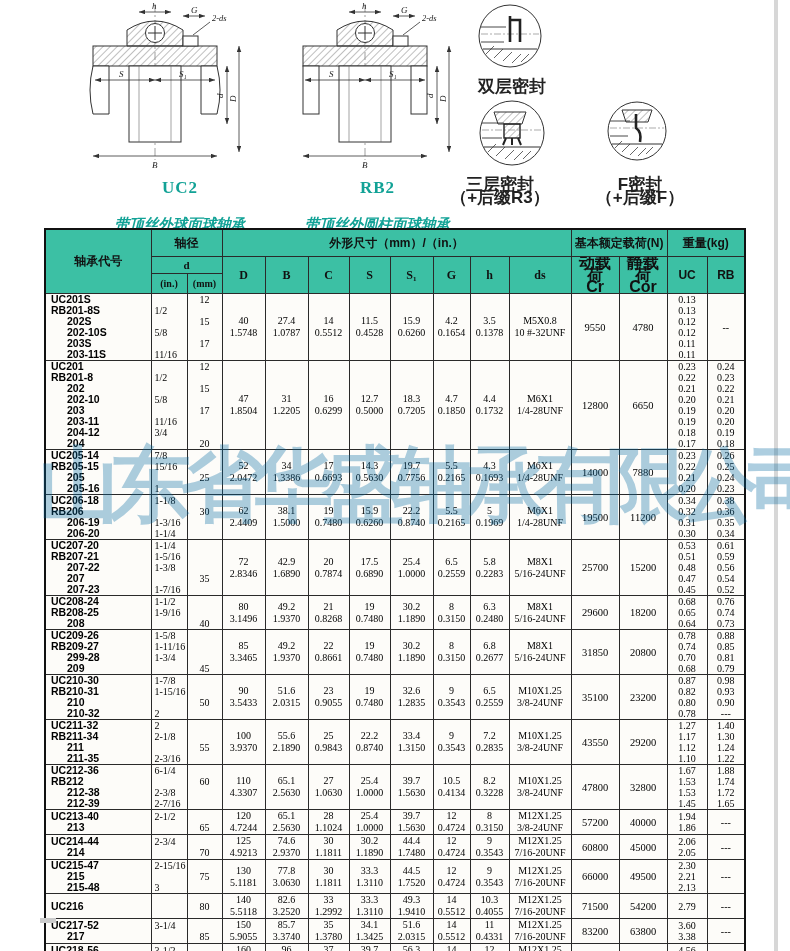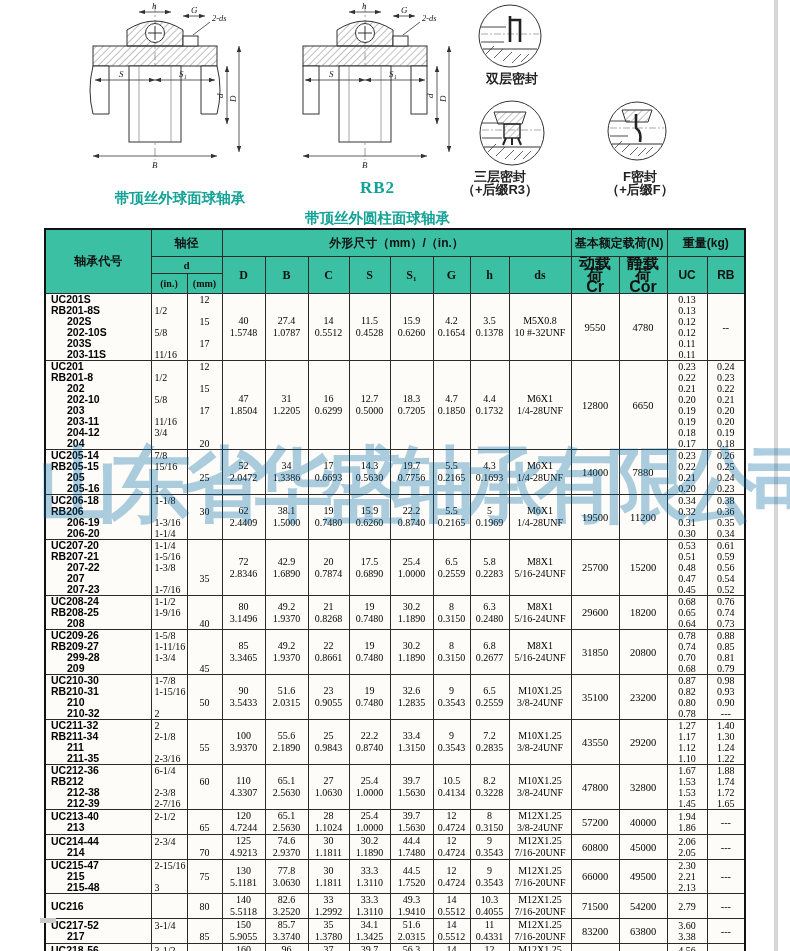--- a/index.html
+++ b/index.html
@@ -6,23 +6,23 @@
   .page{position:relative;width:790px;height:951px;background:#ffffff;overflow:hidden;
         font-family:"Liberation Sans",sans-serif;}
   .page-edge-right{position:absolute;right:12px;top:0;width:4px;height:951px;background:#d7d7d7;}
   .page-edge-bottom{position:absolute;left:40px;bottom:28px;width:16px;height:5px;background:#cccccc;}
 
   
   .top-section{position:absolute;left:0;top:0;width:790px;height:228px;}
   .diag-caption{position:absolute;text-align:center;color:#12a296;font-weight:bold;
                 font-family:"Liberation Serif",serif;}
   .diag-caption .dc-code{font-size:17px;letter-spacing:1px;}
-  .diag-caption .dc-text{font-size:14.5px;margin-top:11px;font-family:"Liberation Sans",sans-serif;}
-  .seal-caption{position:absolute;text-align:center;color:#222;font-weight:bold;font-size:13px;
-                line-height:13px;font-family:"Liberation Sans",sans-serif;}
+  .diag-caption .dc-text{font-size:14.5px;margin-top:17px;font-family:"Liberation Sans",sans-serif;font-style:italic;}
+  .seal-caption{position:absolute;text-align:center;color:#222;font-weight:bold;font-size:17px;
+                line-height:13px;font-family:"Liberation Sans",sans-serif;margin-top:8px;}
 
   
   .table-wrap{position:absolute;left:44px;top:228px;width:702px;}
   table.spec{border-collapse:collapse;table-layout:fixed;width:702px;border:2px solid #111;
              background:#fdfcf9;}
   table.spec th,table.spec td{border:1px solid #2a2a2a;padding:0;vertical-align:middle;overflow:hidden;}
   thead th{background:#3cc0a4;color:#111;font-weight:bold;}
   .h1 th{height:26px;font-size:12px;}
   .h2 th{font-size:11px;}
   .hd-d{height:13px;font-family:"Liberation Serif",serif;font-weight:bold;font-size:12px;}
@@ -134,20 +134,21 @@
           <text x="64" y="75">S</text>
           <text x="124" y="75">S₁</text>
           <text x="168" y="96" transform="rotate(-90 168 96)">d</text>
           <text x="181" y="100" transform="rotate(-90 181 100)">D</text>
           <text x="97" y="166">B</text>
         </g>
       </g>
     </svg>
 
     <div class="diag-caption" style="left:100px;top:178px;width:160px;">
+      <div class="dc-code">UC2</div>
       <div class="dc-text">带顶丝外球面球轴承</div>
     </div>
     <div class="diag-caption" style="left:290px;top:178px;width:175px;">
       <div class="dc-code">RB2</div>
       <div class="dc-text">带顶丝外圆柱面球轴承</div>
     </div>
 
     <svg width="260" height="170" viewBox="0 0 260 170" style="position:absolute;left:460px;top:2px;">
       <g stroke="#333" fill="none">
         <circle cx="50" cy="34" r="31" fill="#fff"></circle>

